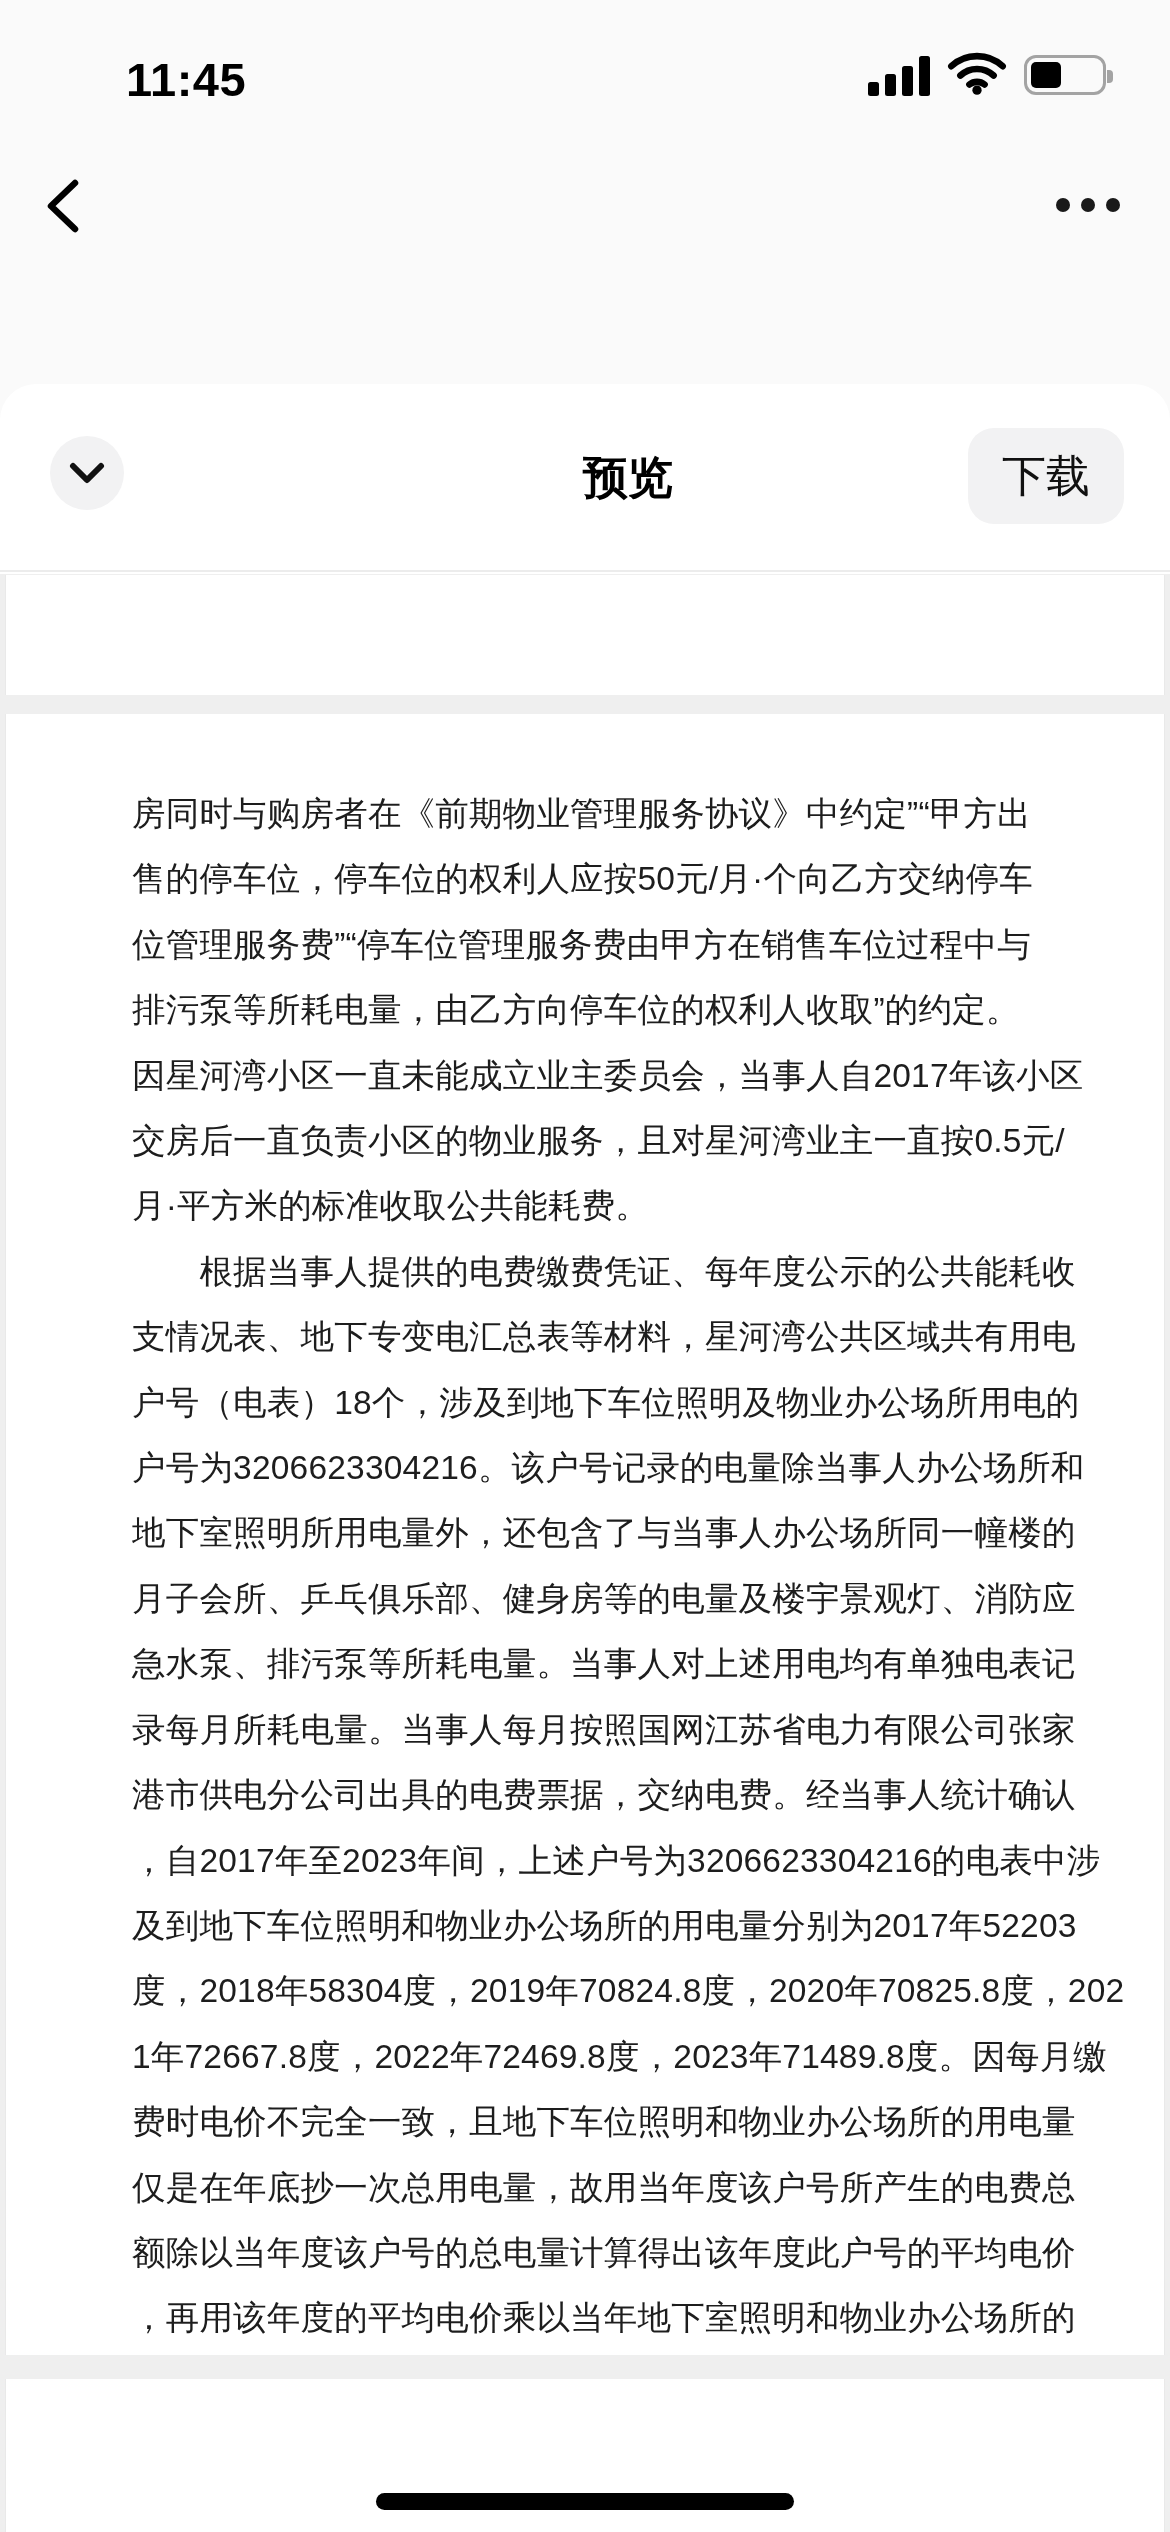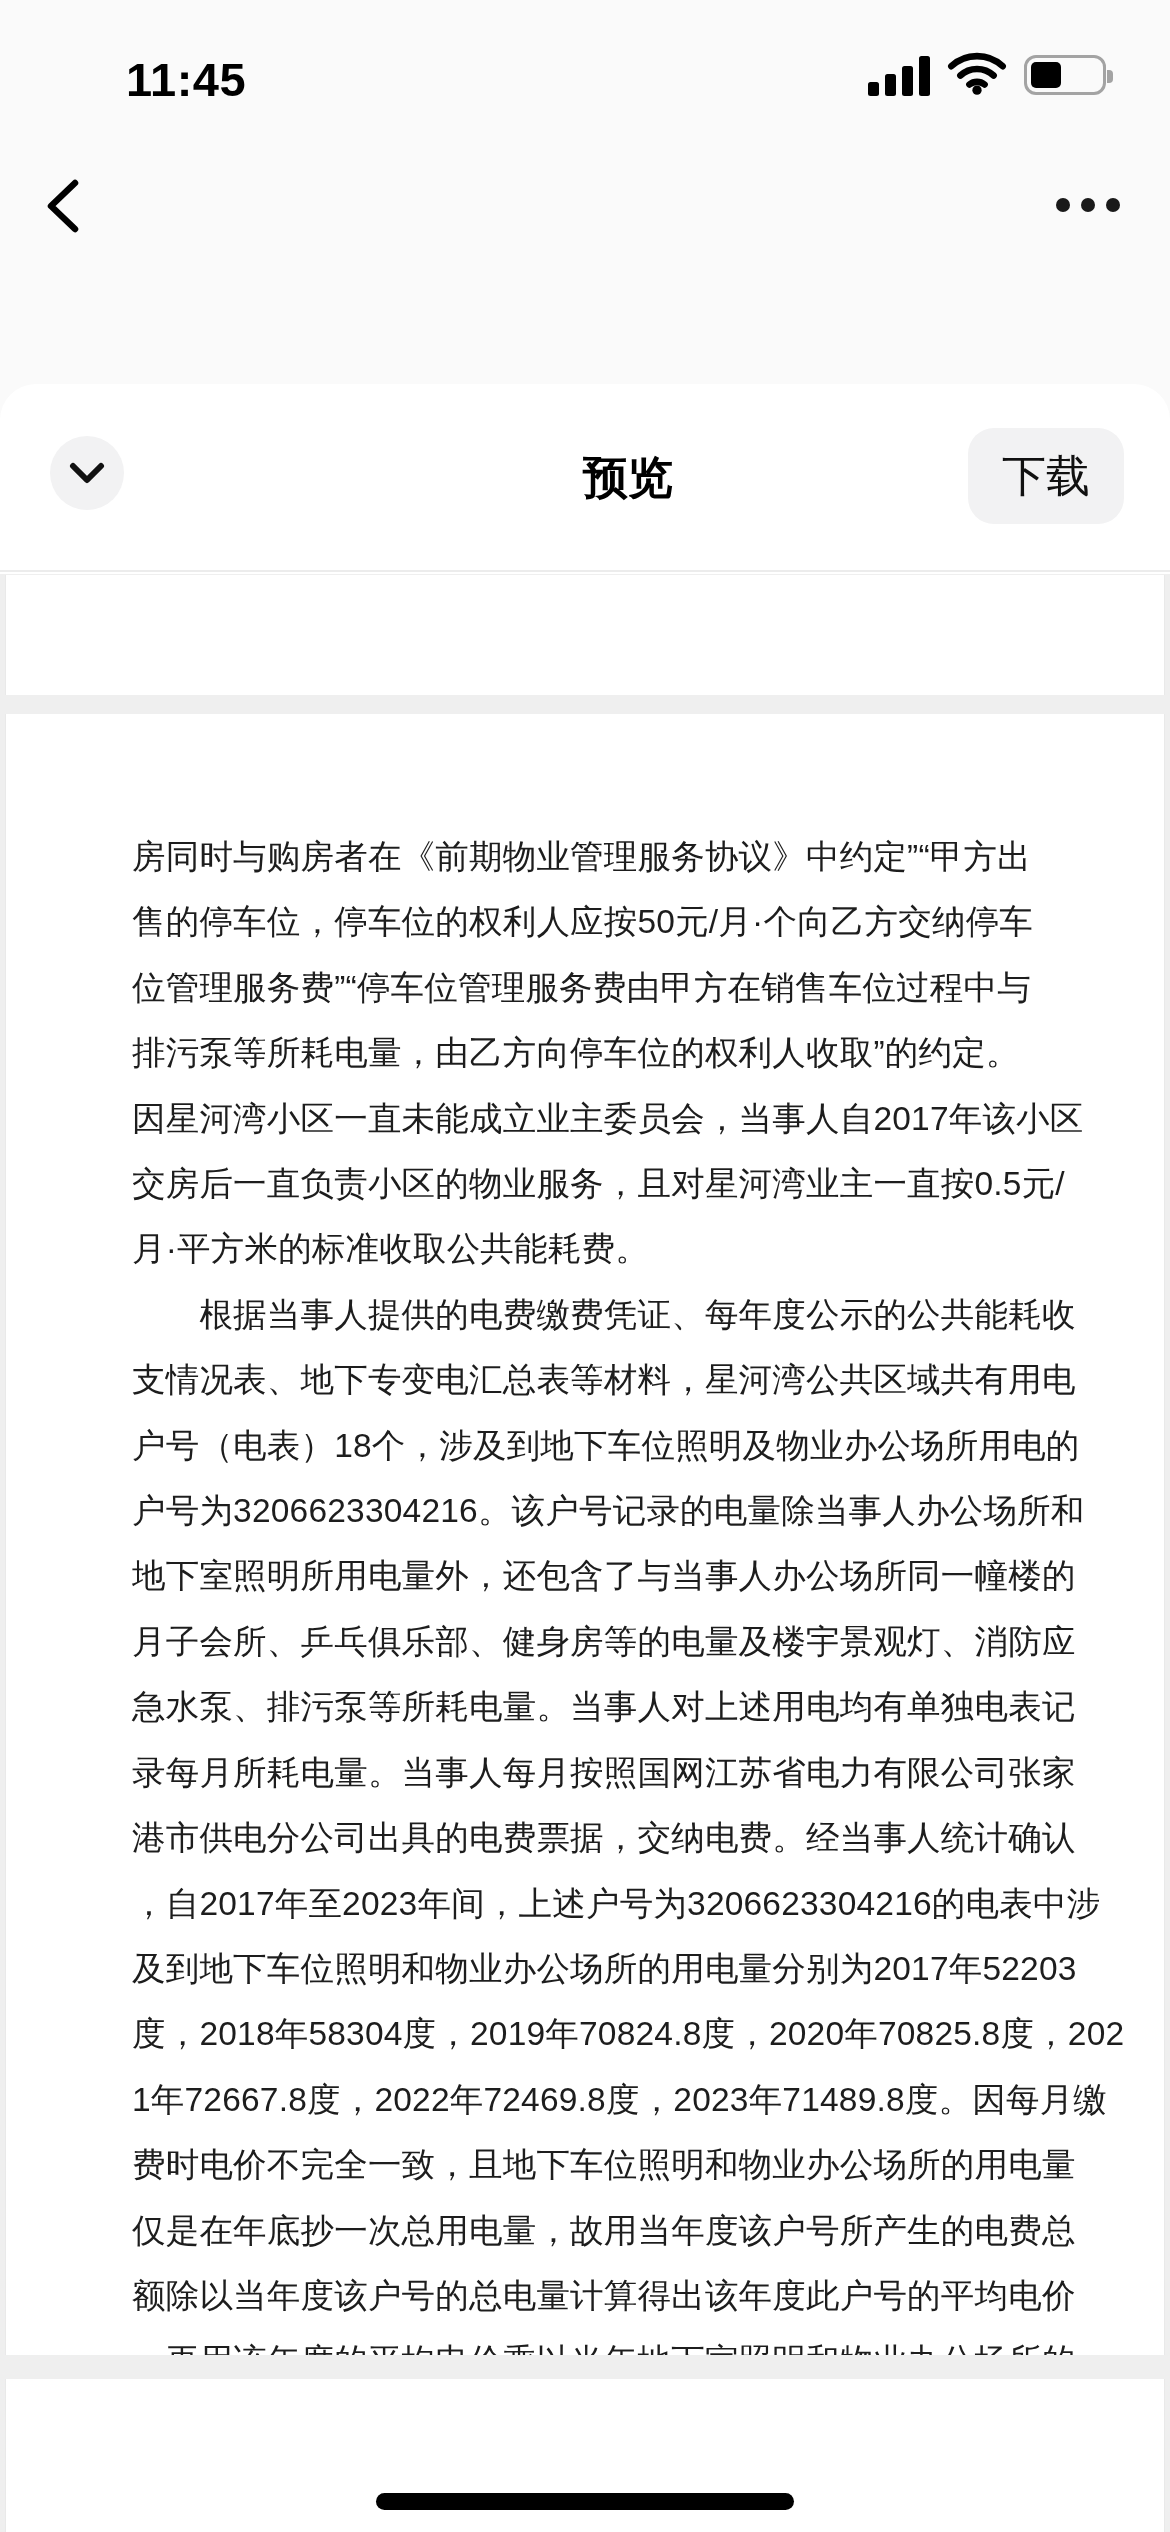--- a/index.html
+++ b/index.html
@@ -32,21 +32,21 @@
   .download-btn { position:absolute; right:46px; top:44px; width:156px; height:96px; border-radius:26px; background:var(--control-bg,#f2f2f3); display:flex; align-items:center; justify-content:center; font-size:44px; font-weight:500; color:#111;font-family:Liberation Serif, serif; }
 
   
   .doc-area { position:absolute; left:0; top:190px; width:1170px; height:1958px; background:var(--content-bg,#efefef); display:flex; flex-direction:column; overflow:hidden; }
   .page-frag-top { height:120px; margin:1px 5px 0; background:#fff; border-left:1px solid #e9e9e9; border-right:1px solid #e9e9e9; }
   .page-gap-1 { height:19px; }
   .page-main { height:1641px; margin:0 5px; background:#fff; border-left:1px solid #e9e9e9; border-right:1px solid #e9e9e9; overflow:hidden; }
   .page-gap-2 { height:24px; }
   .page-frag-bottom { flex:1; margin:0 5px; background:#fff; border-left:1px solid #e9e9e9; border-right:1px solid #e9e9e9; }
 
-  .doc-text { padding:110px 112px 0 126px; }
+  .doc-text { padding:67px 112px 0 126px; }
   .doc-text .line { font-size:33.5px; line-height:65.4px; font-weight:500; color:var(--doc-text,#1d1d1d); white-space:nowrap; letter-spacing:.2px; }
 
   
   .home-indicator { position:absolute; left:50%; bottom:22px; transform:translateX(-50%); width:418px; height:17px; border-radius:9px; background:#000; z-index:5; }
 </style>
 </head>
 <body>
 
 <div class="screen">
 

